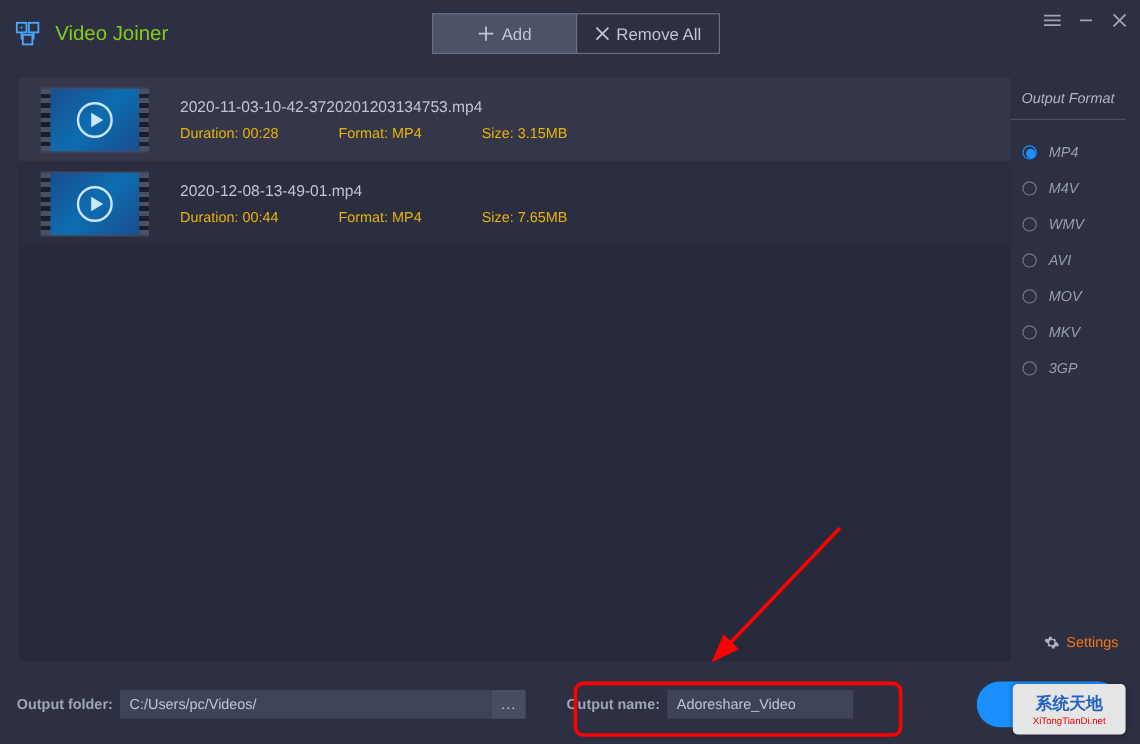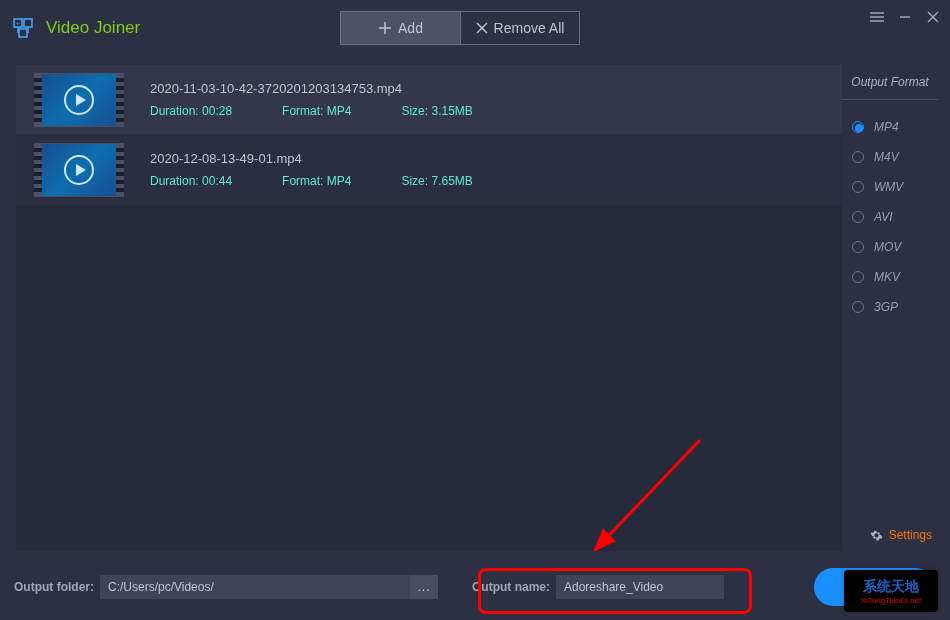--- a/index.html
+++ b/index.html
@@ -23,21 +23,21 @@
   margin-right: 10px;
   display: flex; align-items: center; justify-content: center;
 }
 .app-title {
   color: #84cc16;
   font-size: 17px;
   font-weight: normal;
 }
 .top-buttons {
   position: absolute;
-  left: 340px;
+  left: 360px;
   display: flex;
 }
 .tbtn {
   width: 120px; height: 34px;
   display: flex; align-items: center; justify-content: center;
   font-size: 14px;
   cursor: pointer;
   border: 1px solid #6a6f82;
   background: #2c3042;
   color: #c0c4d4;
@@ -93,21 +93,21 @@
 }
 .play-icon::after {
   content: '';
   border-left: 10px solid #cce6ff;
   border-top: 6px solid transparent;
   border-bottom: 6px solid transparent;
   margin-left: 3px;
 }
 .file-meta { flex: 1; }
 .filename { color: #c0c4d4; font-size: 13px; margin-bottom: 8px; }
-.file-stats { font-size: 12px; color: #5eead4; display: flex; gap: 50px; }
+.file-stats { font-size: 12px; color: #eab308; display: flex; gap: 50px; }
 .side-panel {
   position: absolute;
   right: 12px; top: 65px;
   width: 96px;
   font-style: italic;
 }
 .side-header {
   font-size: 12px;
   color: #b0b4c6;
   padding: 10px 0;
@@ -171,21 +171,21 @@
 .folder-input { width: 310px; }
 .browse-btn {
   width: 28px; height: 24px;
   background: #484d62;
   color: #d0d4e0;
   display: flex; align-items: center; justify-content: center;
   font-size: 12px;
   cursor: pointer;
   letter-spacing: 1px;
 }
-.name-input { width: 168px; }
+.name-input { width: 155px; }
 .highlight-box {
   position: absolute;
   border: 3px solid #ff0000;
   border-radius: 8px;
   pointer-events: none;
 }
 .highlight-1 {
   left: 478px; bottom: 6px;
   width: 274px; height: 46px;
 }
@@ -198,21 +198,21 @@
   position: absolute;
   right: 16px; bottom: 14px;
   width: 120px; height: 38px;
   background: #1a8fff;
   border-radius: 19px;
 }
 .watermark {
   position: absolute;
   right: 12px; bottom: 8px;
   width: 94px; height: 42px;
-  background: #000000;
+  background: #e5e5e5;
   border-radius: 4px;
   font-size: 9px;
   display: flex; flex-direction: column;
   align-items: center; justify-content: center;
   color: #333;
   box-shadow: 0 0 4px rgba(0,0,0,0.3);
 }
 .watermark .line1 { color: #2060c0; font-weight: bold; font-size: 14px; }
 .watermark .line2 { color: #e00; font-size: 8px; }
 </style>

